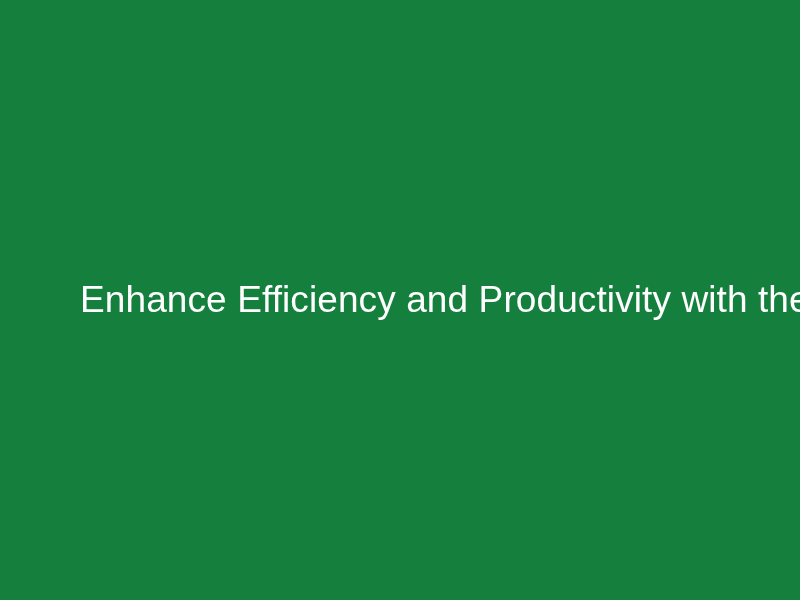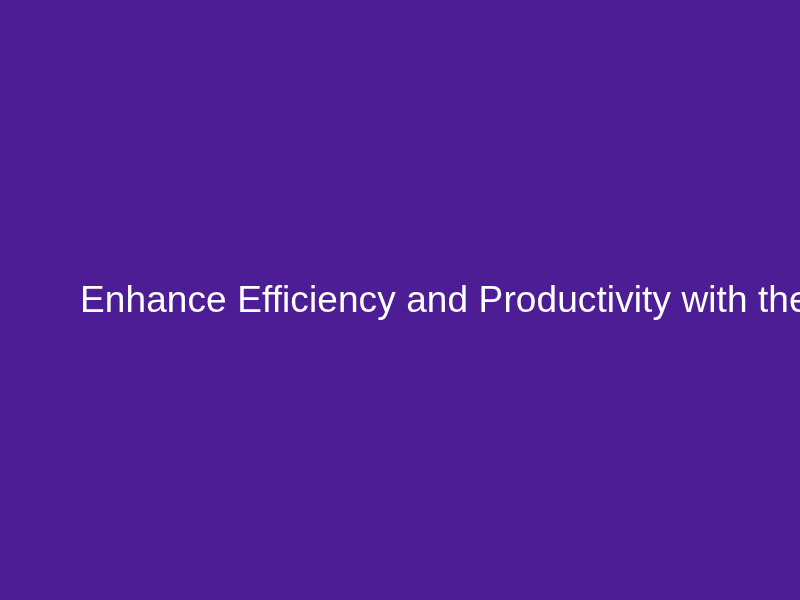--- a/index.html
+++ b/index.html
@@ -14,21 +14,21 @@
     overflow: hidden;
     font-family: "Liberation Sans", sans-serif;
   }
 
   
   .card {
     position: relative;
     box-sizing: border-box;
     width: 800px;
     height: 600px;
-    background: #4c1d95;
+    background: #15803d;
     display: flex;
     align-items: center;
     justify-content: center;
     overflow: hidden;
   }
 
   
   .headline-block {
     width: 720px;
     text-align: center;

